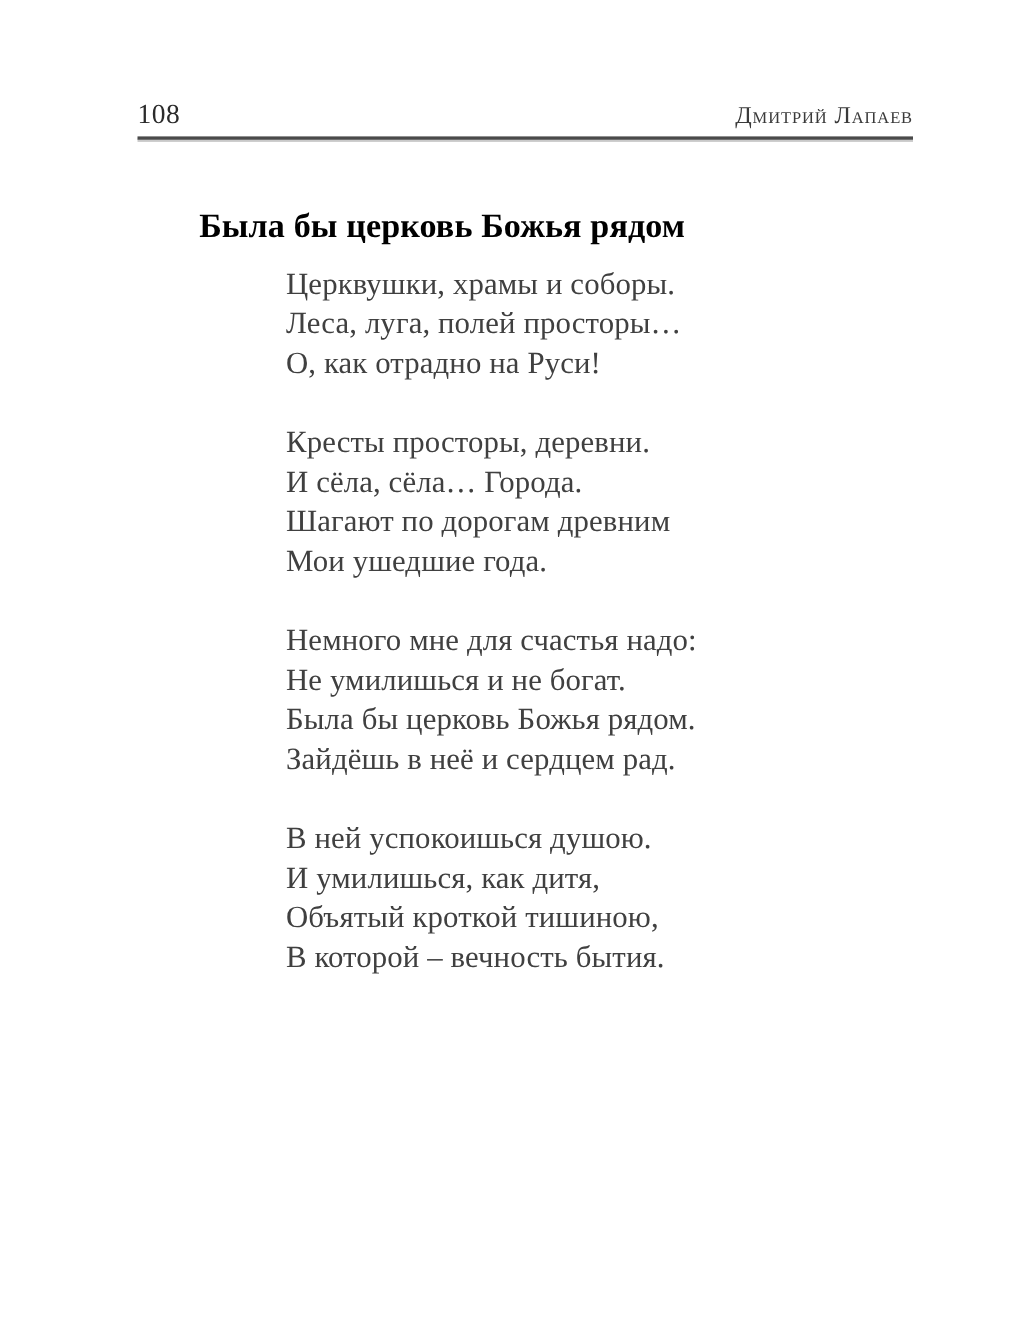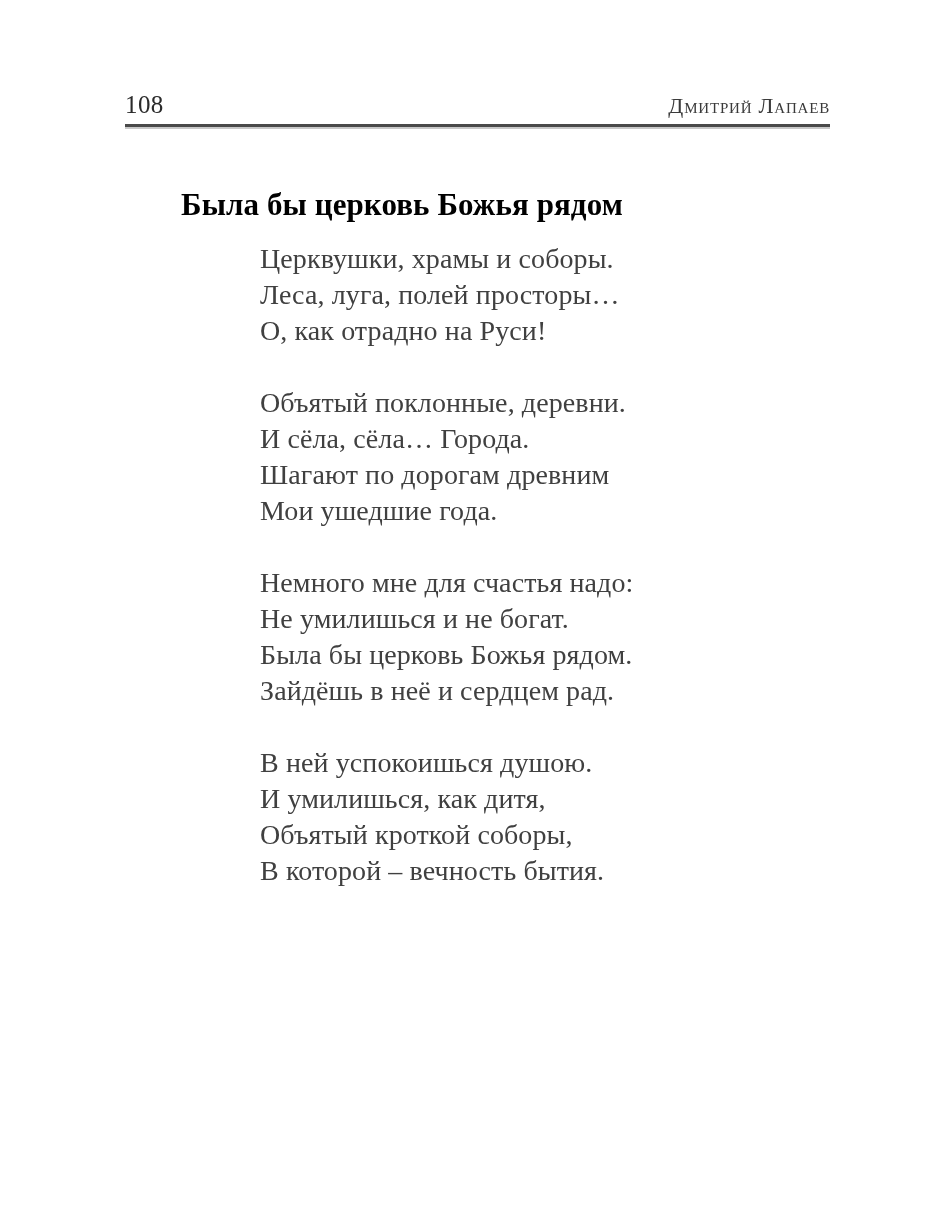--- a/index.html
+++ b/index.html
@@ -118,35 +118,35 @@
 
   <div class="poem-body">
 
     <div class="stanza">
       <div class="verse-line">Церквушки, храмы и соборы.</div>
       <div class="verse-line">Леса, луга, полей просторы…</div>
       <div class="verse-line">О, как отрадно на Руси!</div>
     </div>
 
     <div class="stanza">
-      <div class="verse-line">Объятый поклонные, деревни.</div>
+      <div class="verse-line">Кресты просторы, деревни.</div>
       <div class="verse-line">И сёла, сёла… Города.</div>
       <div class="verse-line">Шагают по дорогам древним</div>
       <div class="verse-line">Мои ушедшие года.</div>
     </div>
 
     <div class="stanza">
       <div class="verse-line">Немного мне для счастья надо:</div>
       <div class="verse-line">Не умилишься и не богат.</div>
       <div class="verse-line">Была бы церковь Божья рядом.</div>
       <div class="verse-line">Зайдёшь в неё и сердцем рад.</div>
     </div>
 
     <div class="stanza">
       <div class="verse-line">В ней успокоишься душою.</div>
       <div class="verse-line">И умилишься, как дитя,</div>
-      <div class="verse-line">Объятый кроткой соборы,</div>
+      <div class="verse-line">Объятый кроткой тишиною,</div>
       <div class="verse-line">В которой – вечность бытия.</div>
     </div>
 
   </div>
 
 </div>
 
 </body></html>

